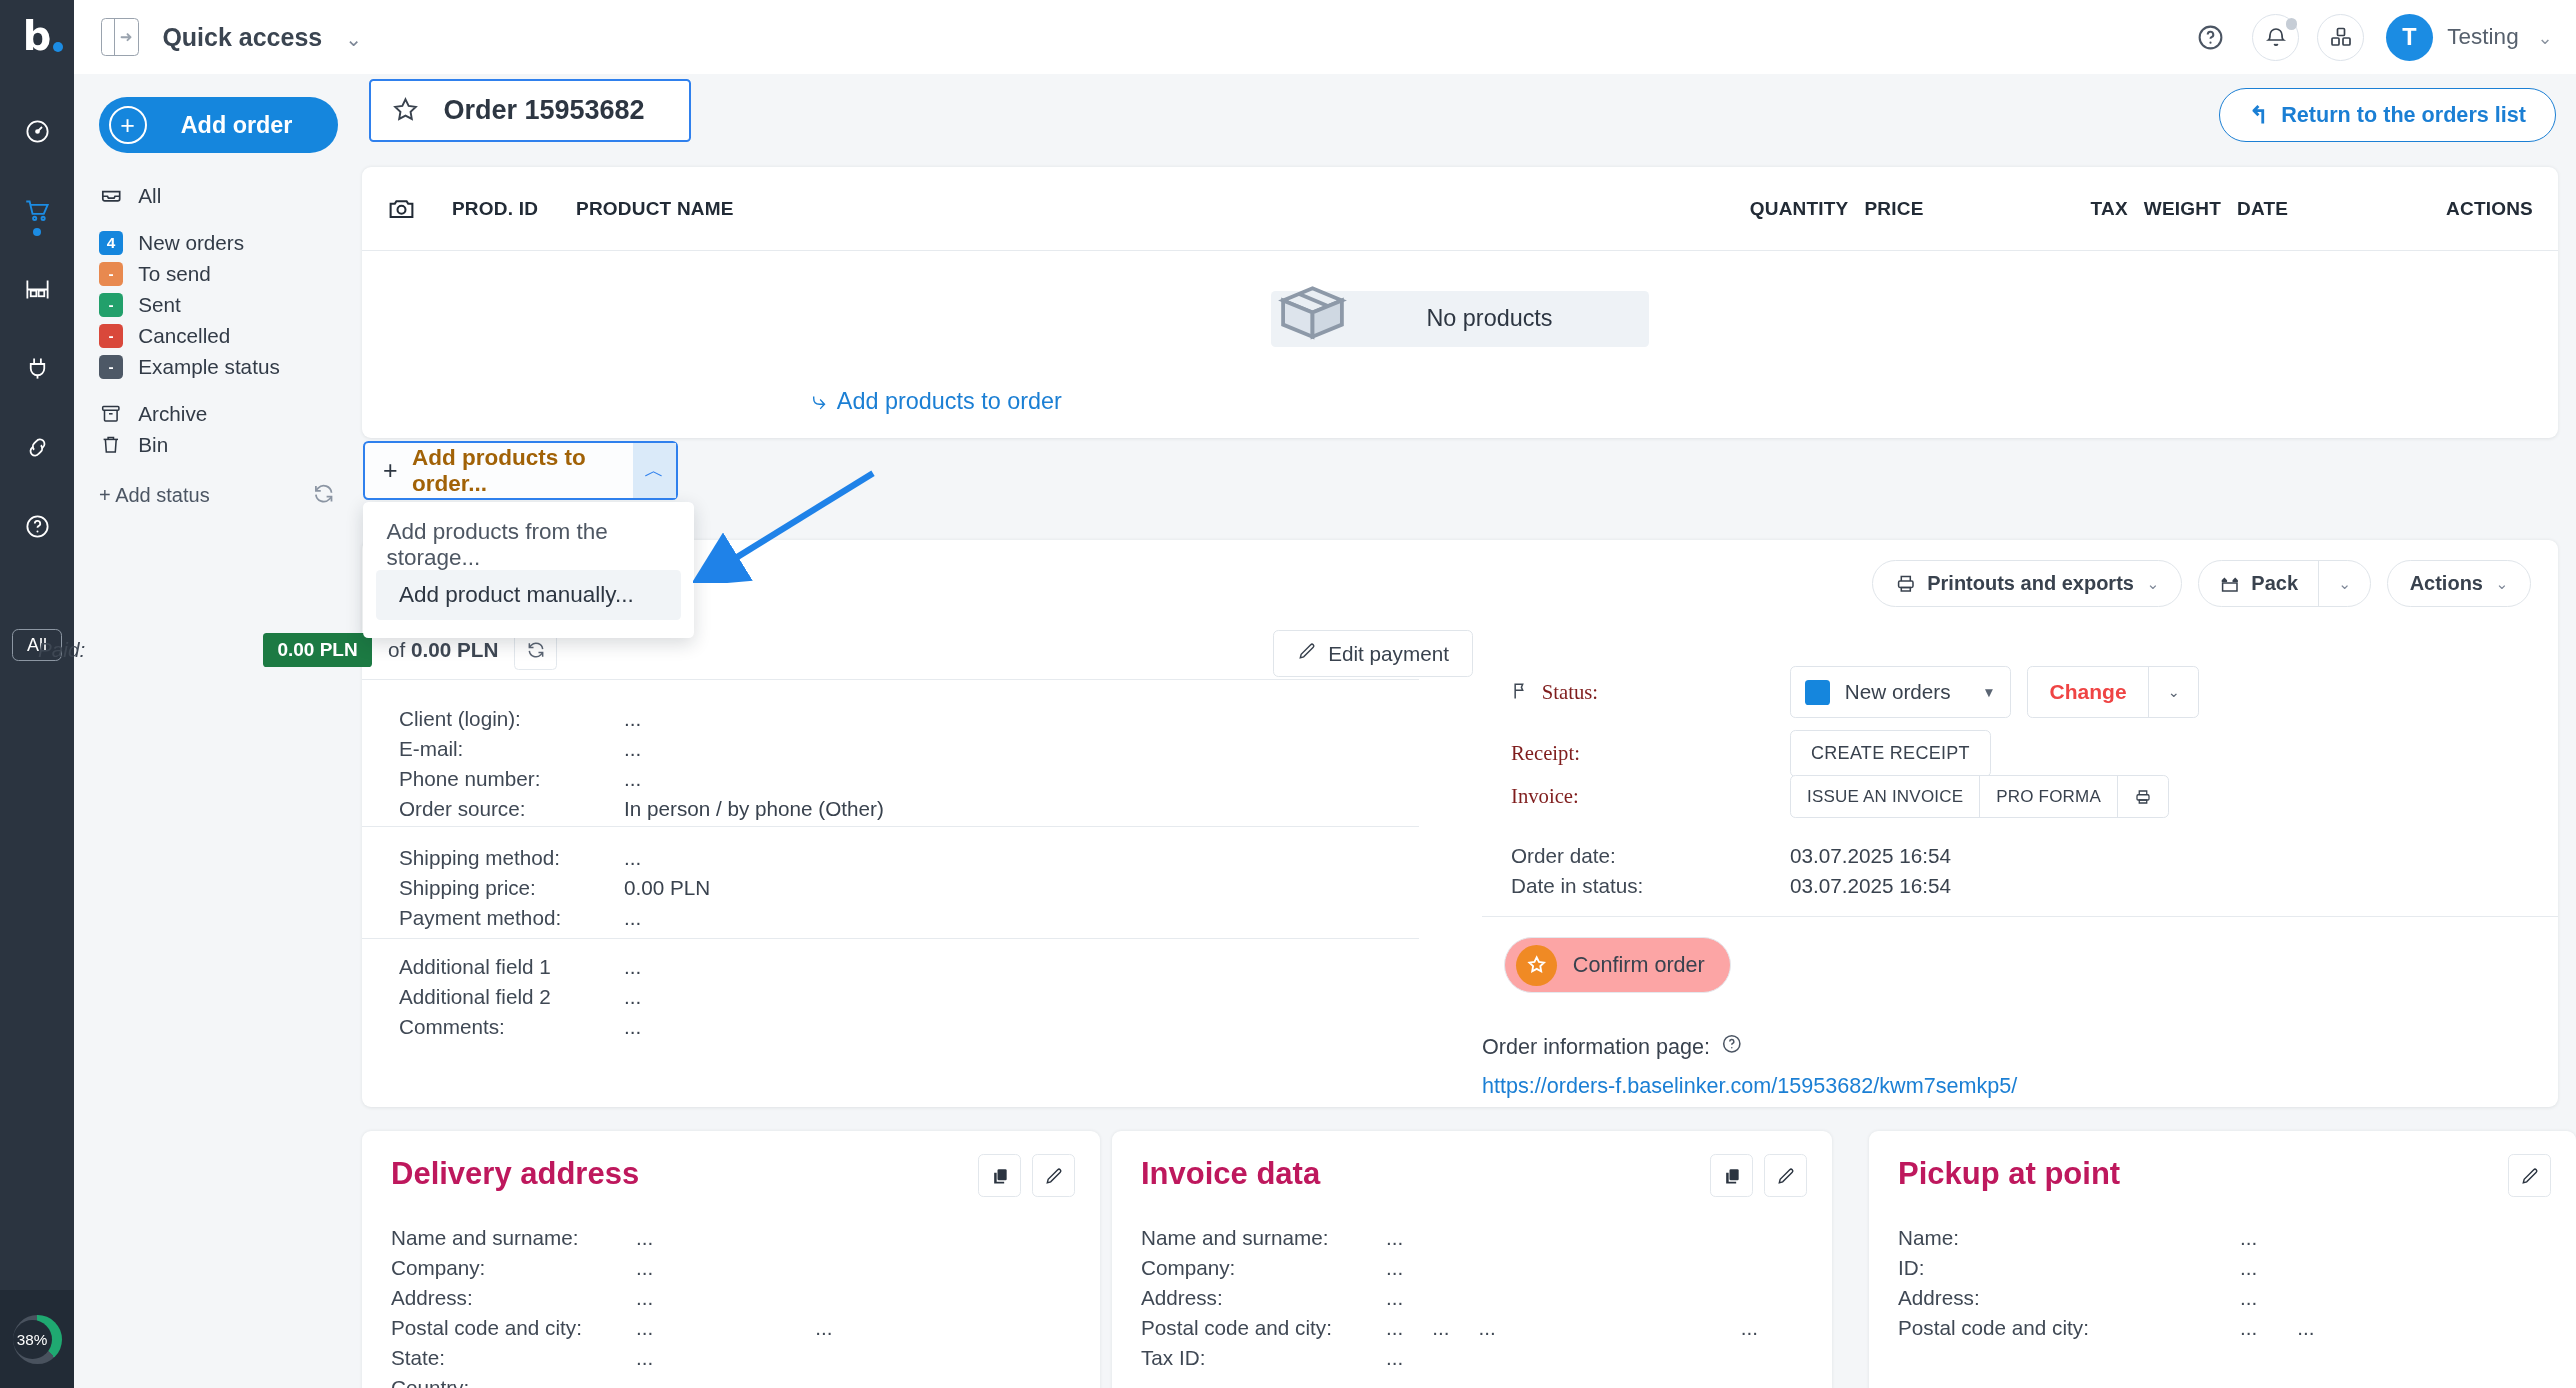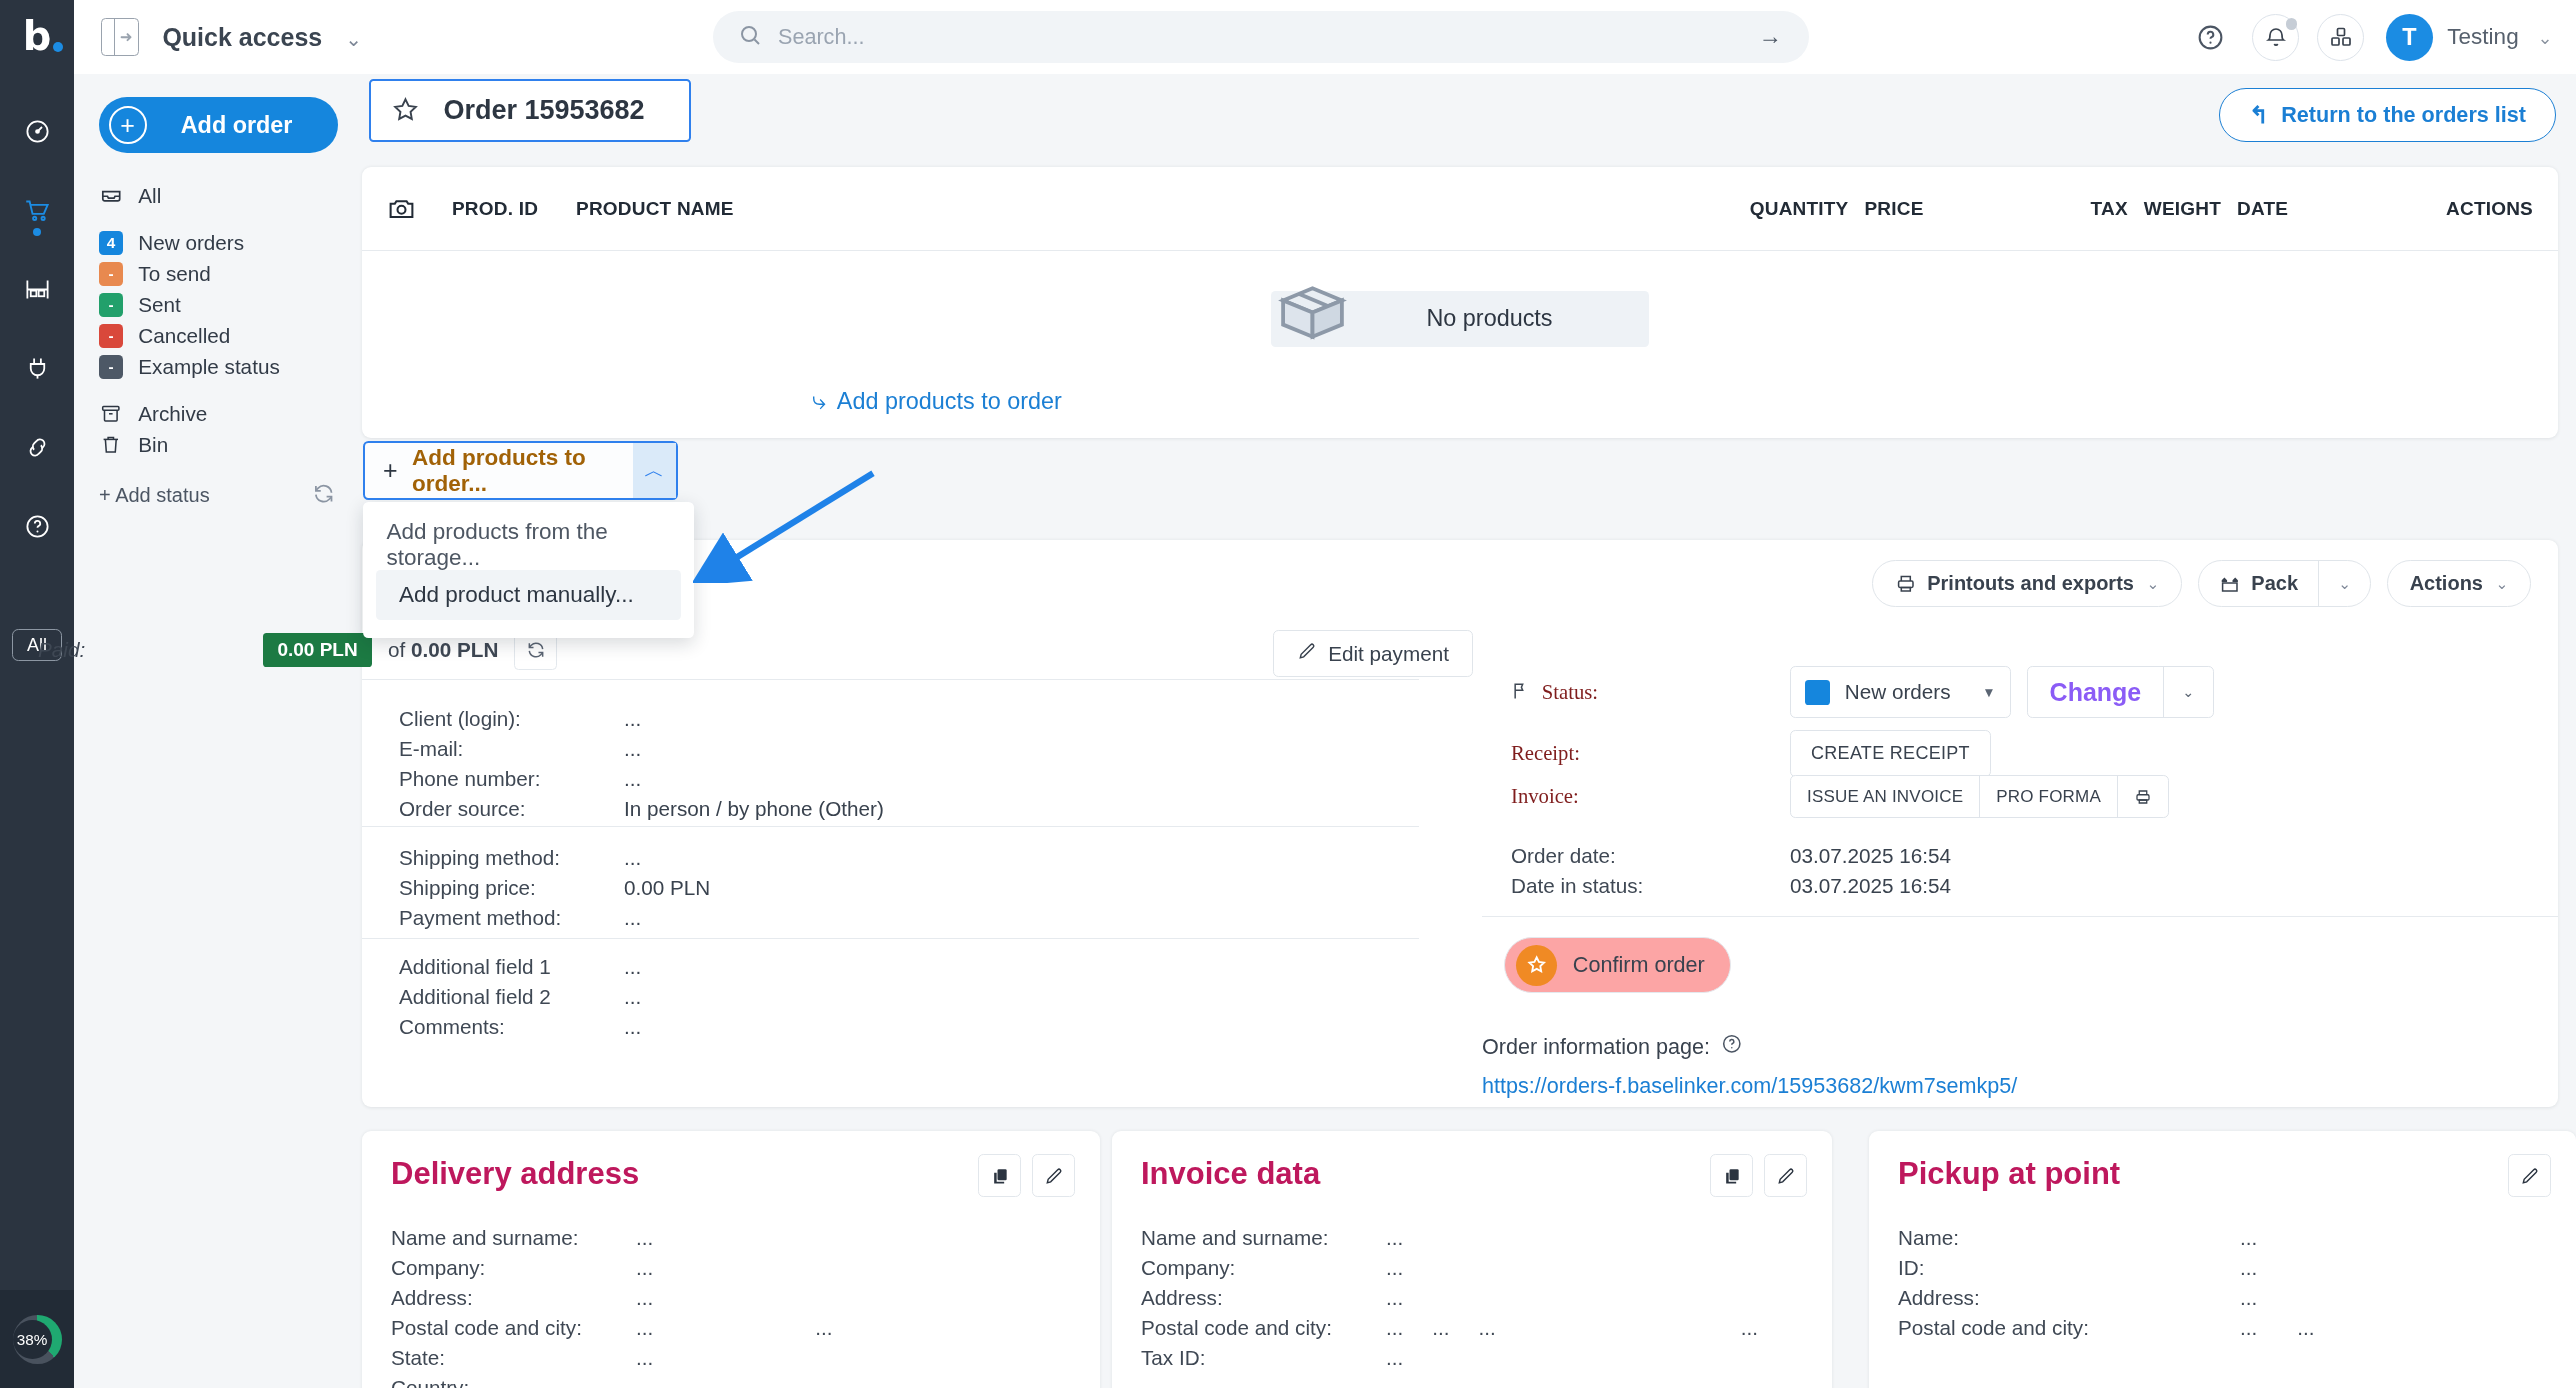--- a/index.html
+++ b/index.html
@@ -269,21 +269,21 @@
     width: 221px; height: 52px; border: 1.3px solid #dfe4ea; border-radius: 5.4px; background: #fff;
     display: flex; align-items: center; padding: 0 14.4px; cursor: pointer;
   }
   .status-select .sq { width: 25px; height: 25px; border-radius: 3.6px; flex: none; }
   .status-select .nm { margin-left: 14.4px; font-size: 20.7px; color: #39424e; }
   .status-select .cv { margin-left: auto; font-size: 13.5px; color: #5b6573; }
   #changebtn {
     margin-left: 16px; height: 52px; border: 1.3px solid #dfe4ea; border-radius: 5.4px;
     display: flex; align-items: stretch; background: #fff; cursor: pointer;
   }
-  #changebtn .p1 { display: flex; align-items: center; padding: 0 21.6px; font-size: 25px; font-weight: 700; color: #8b5cf6; }
+  #changebtn .p1 { display: flex; align-items: center; padding: 0 21.6px; font-size: 21px; font-weight: 700; color: #ef4444; }
   #changebtn .p2 { width: 50px; border-left: 1.3px solid #dfe4ea; display:flex; align-items:center; justify-content:center; color:#5b6573; font-size: 14.4px; }
   .sq-btn {
     border: 1.3px solid #dfe4ea; border-radius: 5.4px; background: #fff; height: 47px;
     display: flex; align-items: center; padding: 0 20px;
     font-size: 18px; color: #39424e; cursor: pointer; letter-spacing: 0.3px;
   }
   .seg { display: flex; align-items: stretch; border: 1.3px solid #dfe4ea; border-radius: 5.4px; background:#fff; height: 43px; }
   .seg > div { display: flex; align-items: center; padding: 0 16px; font-size: 17px; color: #39424e; cursor: pointer; letter-spacing: 0.2px; }
   .seg > div + div { border-left: 1.3px solid #dfe4ea; }
   #confirm-btn {
@@ -387,30 +387,20 @@
 
 <div id="topbar">
   <div id="panel-toggle">
       <span class="arr">➜</span>
     </div>
   <div id="quick-access">
     <span>Quick access</span>
     <span class="chev">⌄</span>
   </div>
 
-  <div id="searchwrap">
-    <span class="mag">
-      <svg width="24" height="24" viewBox="0 0 24 24" fill="none" stroke="#8b95a3" stroke-width="2">
-          <circle cx="11" cy="11" r="7"></circle>
-          <path d="M16.5 16.5L21 21"></path>
-        </svg>
-    </span>
-    <input type="text" placeholder="Search..." style="">
-    <span class="go">→</span>
-  </div>
 
   <div id="topright">
     <div class="circ-btn noborder">
       <svg width="29" height="29" viewBox="0 0 24 24" fill="none" stroke="#4b5563" stroke-width="1.7">
           <circle cx="12" cy="12" r="9"></circle>
           <path d="M9.7 9.5a2.3 2.3 0 1 1 3.1 2.2c-.6.3-.8.8-.8 1.4"></path>
           <circle cx="12" cy="16.3" r=".9" fill="#4b5563" stroke="none"></circle>
         </svg>
     </div>
     <div class="circ-btn">

